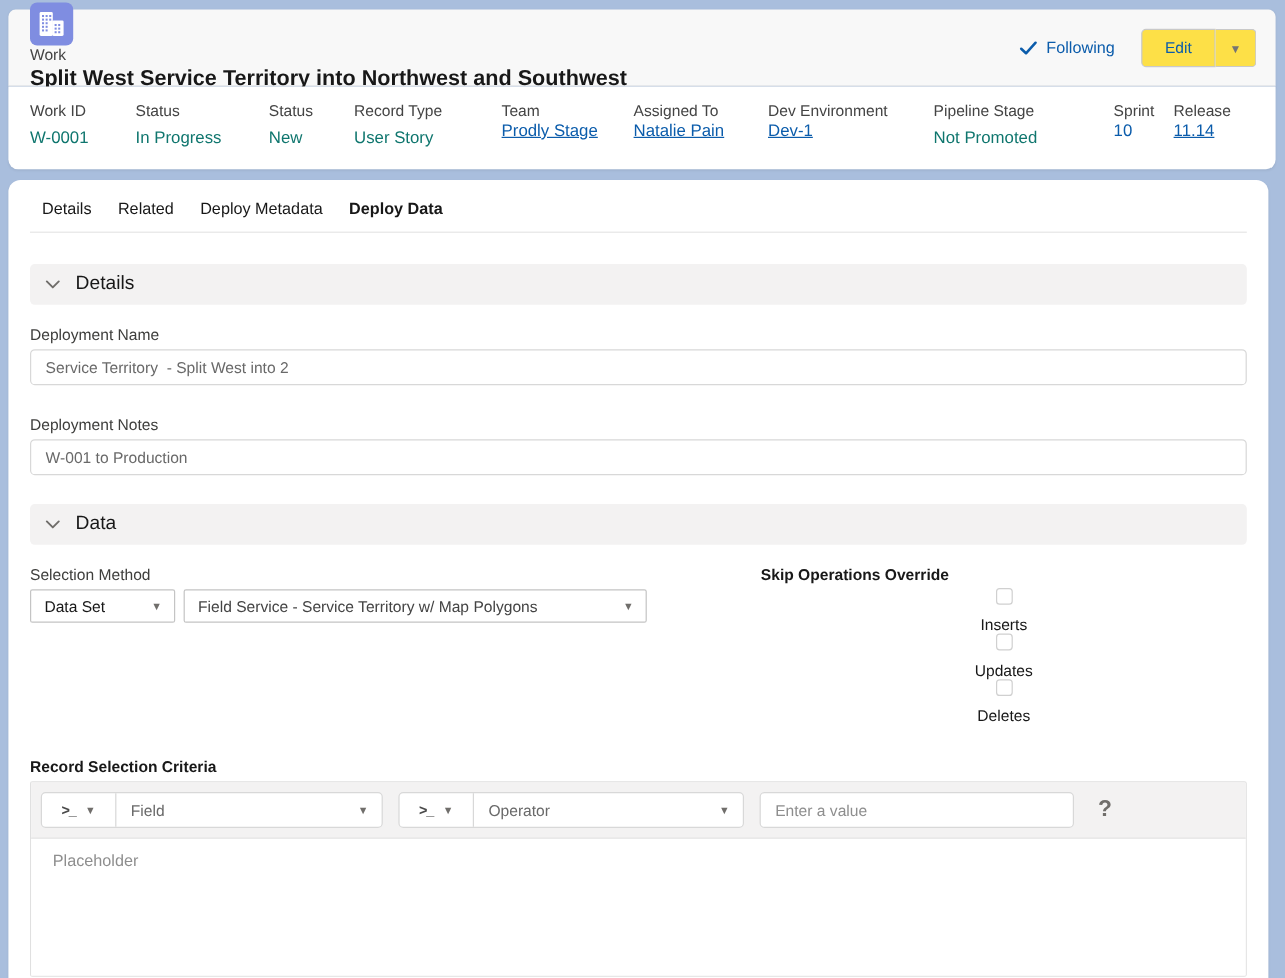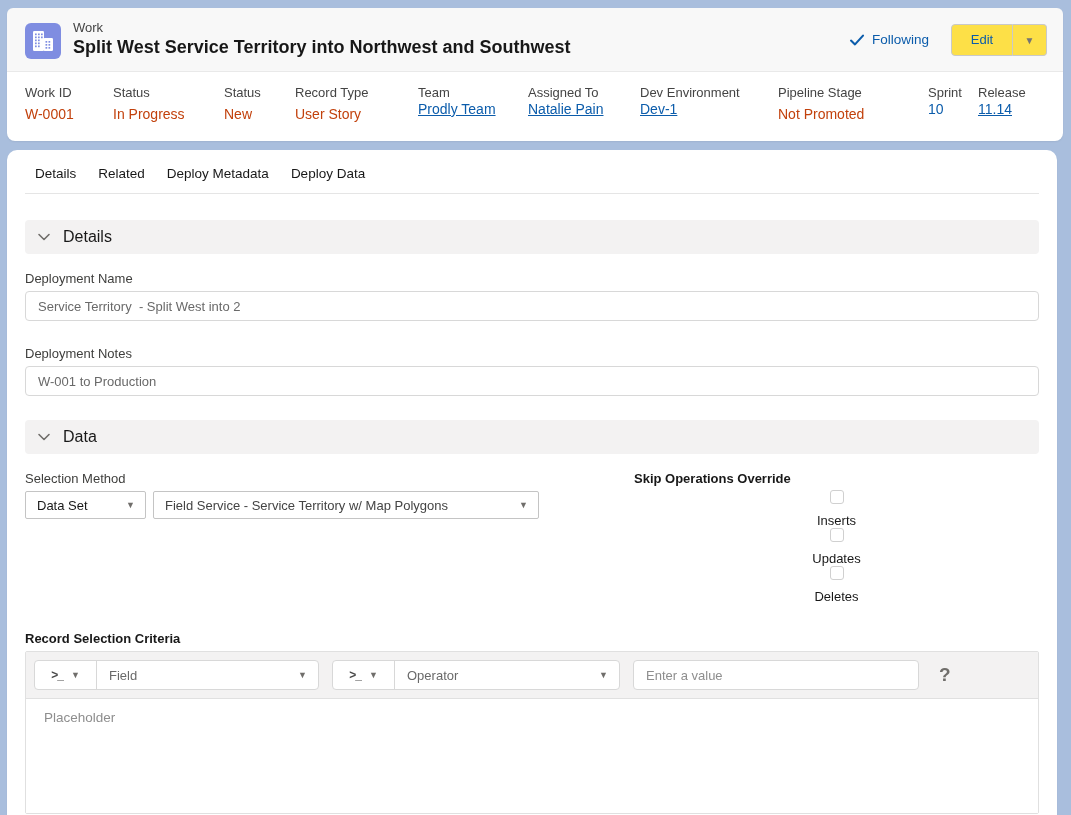--- a/index.html
+++ b/index.html
@@ -15,21 +15,21 @@
   .header-card {
     margin:8px 8px 0 7px;
     height:64px;
     background:#f8f8f8;
     border-radius:6px 6px 0 0;
     border-bottom:1px solid #e9e9e9;
     box-shadow:0 1px 2px rgba(0,0,0,.06);
     display:flex; align-items:center; justify-content:space-between;
     padding:0 16px 0 18px;
   }
-  .header-left { display:flex; align-items:flex-end; gap:12px; }
+  .header-left { display:flex; align-items:flex-start; gap:0;flex-direction:column; }
   .entity-icon {
     width:36px; height:36px; border-radius:6px;
     background:#7f8de1; display:flex; align-items:center; justify-content:center;
     flex:0 0 auto;
   }
   .entity-label { font-size:13px; color:#444; margin-bottom:2px; }
   .record-title { font-size:18px; font-weight:bold; color:#181818; line-height:1.2; }
 
   .header-actions { display:flex; align-items:center; gap:22px; }
   .following { display:flex; align-items:center; gap:7px; color:#0b5cab; font-size:13.5px; cursor:pointer; }
@@ -46,40 +46,40 @@
   .fields-card {
     margin:0 8px 0 7px;
     height:69px;
     background:#fff;
     border-radius:0 0 8px 8px;
     box-shadow:0 1px 2px rgba(0,0,0,.06);
     position:relative;
   }
   .field { position:absolute; top:13px; }
   .f-label { font-size:13px; color:#444; }
-  .f-value { font-size:14px; color:#c2410c; margin-top:6px; }
+  .f-value { font-size:14px; color:#0f766e; margin-top:6px; }
   .f-value.link { color:#0b5cab; text-decoration:underline; cursor:pointer; }
   .f-value.link-plain { color:#0b5cab; text-decoration:none; cursor:pointer; }
 
   
   .main-card {
     margin:9px 14px 0 7px;
     min-height:665px;
     background:#fff;
     border-radius:10px 10px 0 0;
     box-shadow:0 1px 2px rgba(0,0,0,.06);
     padding:0 18px 24px 18px;
   }
   .tabs {
     display:flex; gap:22px;
     padding:16px 10px 0 10px;
     border-bottom:1px solid #e5e5e5;
   }
   .tab { font-size:13.5px; color:#181818; padding-bottom:12px; cursor:pointer; }
-  .tab.active { font-weight:normal; }
+  .tab.active { font-weight:bold; }
 
   .section-bar {
     margin-top:26px;
     height:34px;
     background:#f3f2f2;
     border-radius:4px;
     display:flex; align-items:center; gap:11px;
     padding:0 11px;
     cursor:pointer;
   }
@@ -131,21 +131,21 @@
     display:flex; align-items:center; justify-content:center; gap:8px;
   }
   .prompt-glyph { font-size:12px; font-weight:bold; color:#4a4a4a; letter-spacing:-1px; }
   .combo .main-seg {
     flex:1; display:flex; align-items:center; justify-content:space-between;
     padding:0 11px 0 12px; font-size:13px; color:#696969;
   }
   .combo.field-combo { width:285px; }
   .combo.operator-combo { width:288px; }
   .value-input {
-    width:286px; height:30px;
+    width:262px; height:30px;
     border:1px solid #d8d8d8; border-radius:4px;
     padding:0 12px; font-family:"Liberation Sans", sans-serif; font-size:13px; color:#444;
   }
   .value-input::placeholder { color:#8e8e8e; opacity:1; }
   .help-glyph { font-size:19px; font-weight:bold; color:#706e6b; margin-left:7px; cursor:pointer; }
 
   .criteria-editor {
     height:114px; background:#fff;
     padding:11px 18px; font-size:13.5px; color:#8e8e8e; cursor:text;
   }
@@ -220,21 +220,21 @@
   <div class="field" style="left:217px">
     <div class="f-label">Status</div>
     <div class="f-value">New</div>
   </div>
   <div class="field" style="left:288px">
     <div class="f-label">Record Type</div>
     <div class="f-value">User Story</div>
   </div>
   <div class="field" style="left:411px">
     <div class="f-label">Team</div>
-    <a class="f-value link">Prodly Team</a>
+    <a class="f-value link">Prodly Stage</a>
   </div>
   <div class="field" style="left:521px">
     <div class="f-label">Assigned To</div>
     <a class="f-value link">Natalie Pain</a>
   </div>
   <div class="field" style="left:633px">
     <div class="f-label">Dev Environment</div>
     <a class="f-value link">Dev-1</a>
   </div>
   <div class="field" style="left:771px">

